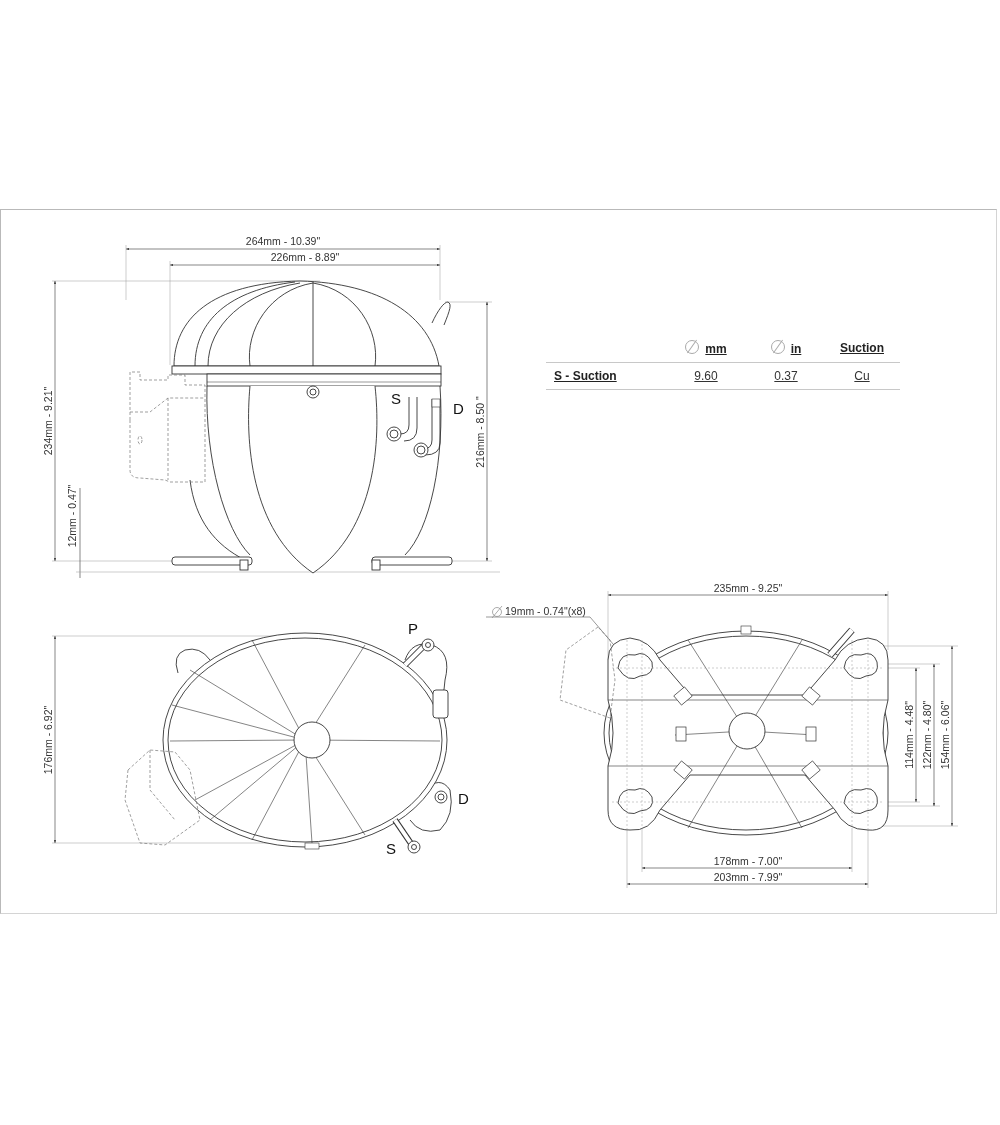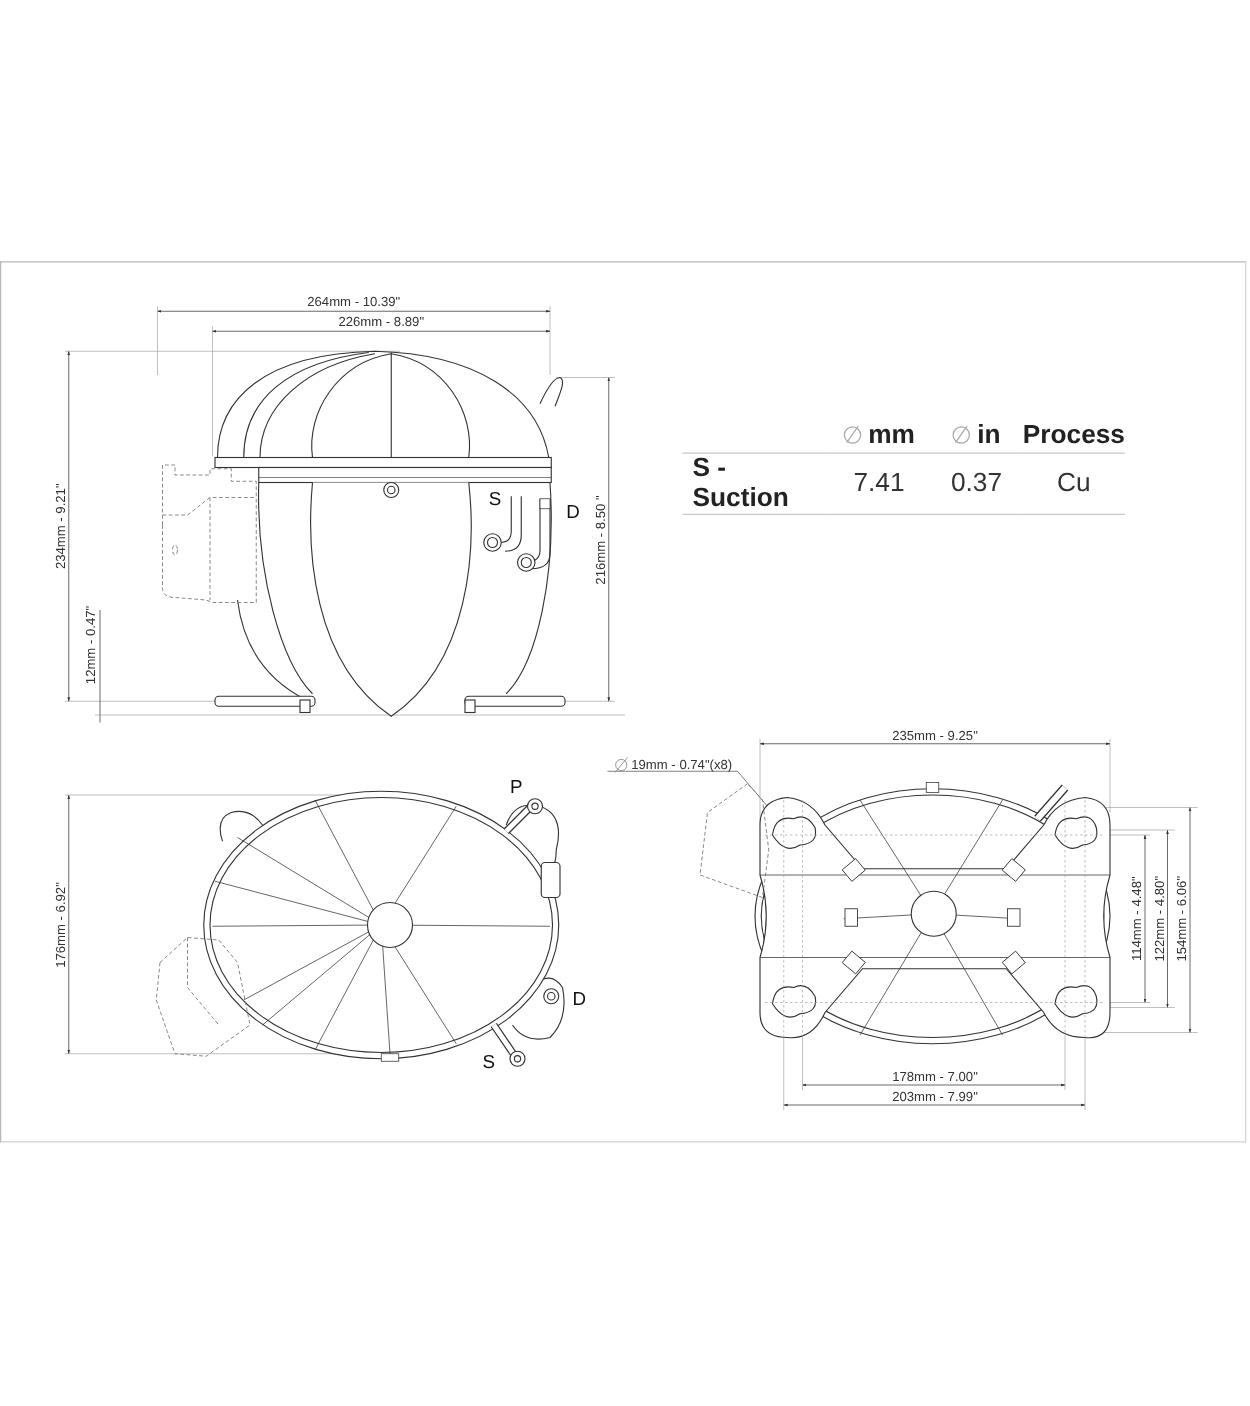--- a/index.html
+++ b/index.html
@@ -5,21 +5,21 @@
   html, body { margin: 0; padding: 0; background: #ffffff; }
   body { width: 1000px; height: 1125px; position: relative; overflow: hidden;
          font-family: "Liberation Sans", sans-serif; color: #222; }
   .frame { position: absolute; left: 0; top: 209px; width: 997px; height: 705px;
            border: 1.5px solid #b9b9b9; border-right-color: #d4d4d4; border-bottom-color: #d4d4d4; box-sizing: border-box; }
   svg.drawing { position: absolute; left: 0; top: 0; }
   .dimtext { font-family: "Liberation Sans", sans-serif; font-size: 10.5px; fill: #333; }
   .label { font-family: "Liberation Sans", sans-serif; font-size: 15px; fill: #111; }
   
   .spec-table { position: absolute; left: 546px; top: 334px; width: 354px; border-collapse: collapse; }
-  .spec-table th, .spec-table td { padding: 0; height: 26px; font-size: 21px; }
+  .spec-table th, .spec-table td { padding: 0; height: 26px; font-size: 12px; text-decoration: underline; }
   .spec-table th { font-weight: bold; height: 28px; text-align: center; color: #222; }
   .spec-table td { border-top: 1.5px solid #c8c8c8; text-align: center; color: #333; margin-top: 36px; }
   .spec-table tr:last-child td { border-bottom: 1.5px solid #c8c8c8; }
   .spec-table td.name { text-align: left; font-weight: bold; padding-left: 8px; color: #222; }
   .spec-table .dia { display: inline-block; width: 12px; height: 12px; border: 1px solid #aaa; border-radius: 50%; position: relative; margin-right: 6px; vertical-align: -1px; }
   .spec-table .dia::after { content: ""; position: absolute; left: -2px; top: 5px; width: 16px; height: 1px; background: #aaa; transform: rotate(-55deg); }
   .col-name { width: 118px; } .col-mm { width: 84px; } .col-in { width: 76px; } .col-mat { width: 76px; }
 </style>
 </head>
 <body>
@@ -250,24 +250,24 @@
       <col class="col-name">
       <col class="col-mm">
       <col class="col-in">
       <col class="col-mat">
     </colgroup>
   <thead>
     <tr>
       <th></th>
       <th><span class="dia"></span><span>mm</span></th>
       <th><span class="dia"></span><span>in</span></th>
-      <th>Process</th>
+      <th>Suction</th>
     </tr>
   </thead>
   <tbody>
     <tr>
       <td class="name">S - Suction</td>
-      <td>7.41</td>
+      <td>9.60</td>
       <td>0.37</td>
       <td>Cu</td>
     </tr>
   </tbody>
 </table>
 
 </body></html>

